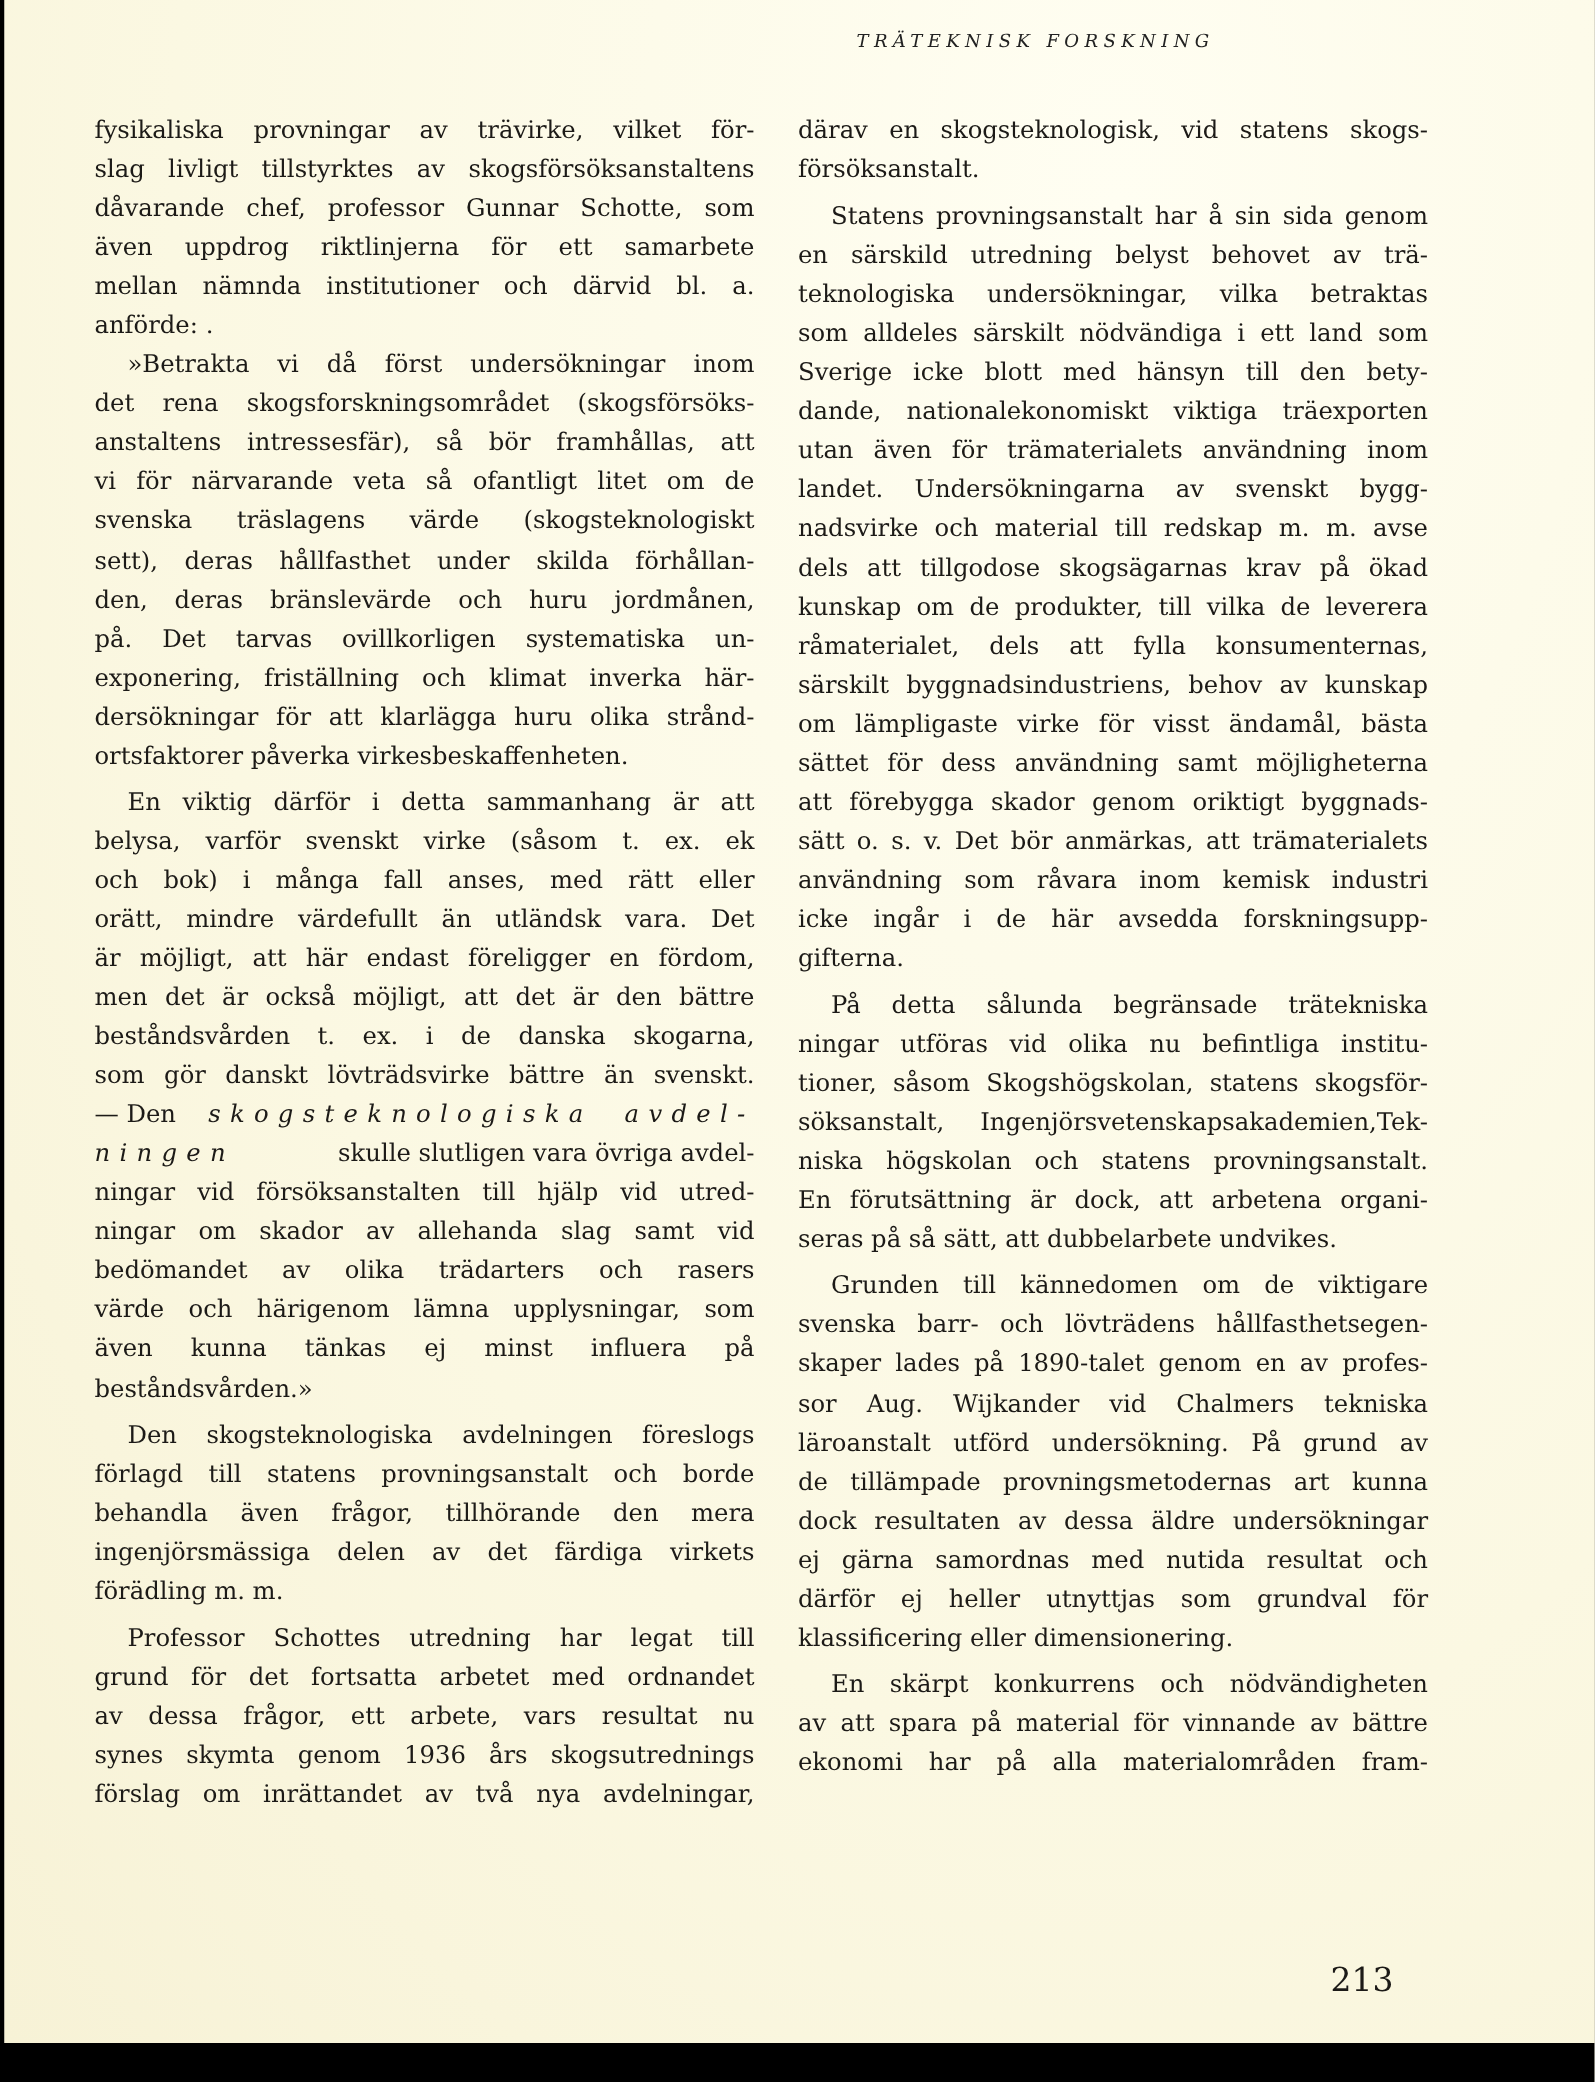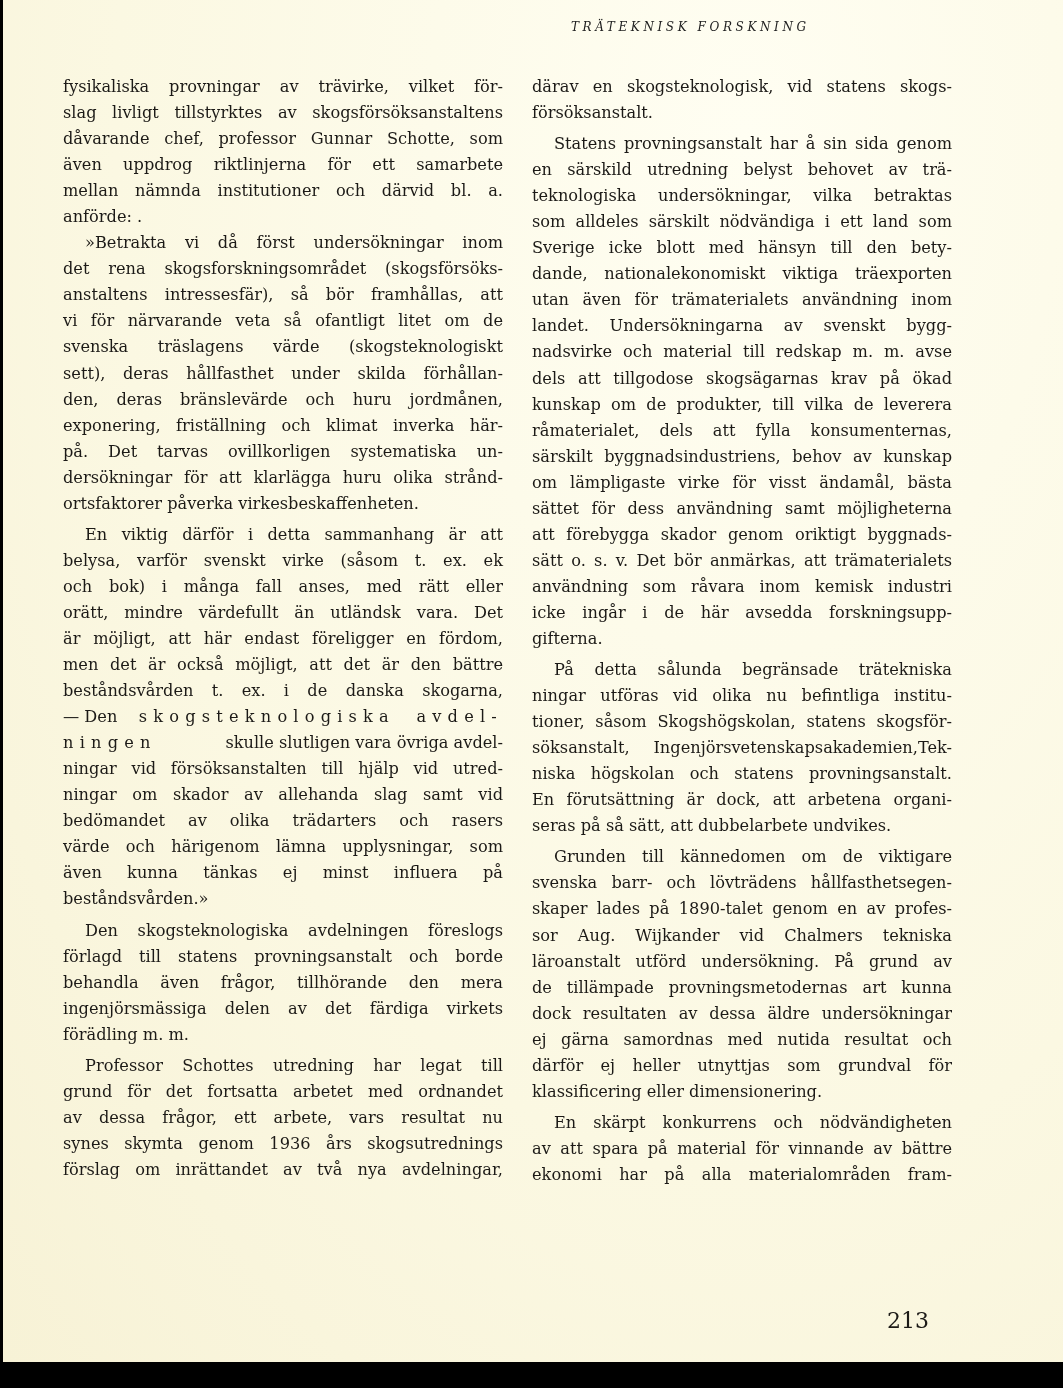--- a/index.html
+++ b/index.html
@@ -25,21 +25,21 @@
     position: absolute; top: 74px; width: 440px;
     font-size: 16.2px; line-height: 26.05px;
     text-align: justify;
   }
   .col.left { left: 60px; }
   .col.right { left: 529px; width: 420px; }
   .line { display: block; white-space: nowrap; text-align-last: justify; text-align: justify; }
   .line.last { text-align-last: left; }
   .line.indent { text-indent: 22px; }
   .para-gap { height: 5px; }
-  .spaced { letter-spacing: 6.2px; }
+  .spaced { letter-spacing: 6.2px; font-style: italic; }
   .page-number {
     position: absolute; top: 1308px; left: 884px;
     font-family: "DejaVu Serif", serif; font-size: 22px; color: #1c1a17;
   }
 </style>
 </head>
 <body>
 
 <div class="page">
   <div class="running-head">TRÄTEKNISK FORSKNING</div>
@@ -51,32 +51,33 @@
     <span class="line">även uppdrog riktlinjerna för ett samarbete</span>
     <span class="line">mellan nämnda institutioner och därvid bl. a.</span>
     <span class="line last">anförde: .</span>
     <span class="line indent">»Betrakta vi då först undersökningar inom</span>
     <span class="line">det rena skogsforskningsområdet (skogsförsöks-</span>
     <span class="line">anstaltens intressesfär), så bör framhållas, att</span>
     <span class="line">vi för närvarande veta så ofantligt litet om de</span>
     <span class="line">svenska träslagens värde (skogsteknologiskt</span>
     <span class="line">sett), deras hållfasthet under skilda förhållan-</span>
     <span class="line">den, deras bränslevärde och huru jordmånen,</span>
+    <span class="line">på. Det tarvas ovillkorligen systematiska un-</span>
     <span class="line">exponering, friställning och klimat inverka här-</span>
-    <span class="line">på. Det tarvas ovillkorligen systematiska un-</span>
     <span class="line">dersökningar för att klarlägga huru olika strånd-</span>
     <span class="line last">ortsfaktorer påverka virkesbeskaffenheten.</span>
     <div class="para-gap"></div>
     <span class="line indent">En viktig därför i detta sammanhang är att</span>
     <span class="line">belysa, varför svenskt virke (såsom t. ex. ek</span>
     <span class="line">och bok) i många fall anses, med rätt eller</span>
     <span class="line">orätt, mindre värdefullt än utländsk vara. Det</span>
     <span class="line">är möjligt, att här endast föreligger en fördom,</span>
     <span class="line">men det är också möjligt, att det är den bättre</span>
     <span class="line">beståndsvården t. ex. i de danska skogarna,</span>
+    <span class="line">som gör danskt lövträdsvirke bättre än svenskt.</span>
     <span class="line" style="display:flex;justify-content:space-between;">
       <span>— Den</span>
       <span class="spaced">skogsteknologiska</span>
       <span class="spaced">avdel-</span>
     </span>
     <span class="line" style="display:flex;justify-content:space-between;">
       <span class="spaced">ningen</span>
       <span>skulle slutligen vara övriga avdel-</span>
     </span>
     <span class="line">ningar vid försöksanstalten till hjälp vid utred-</span>

